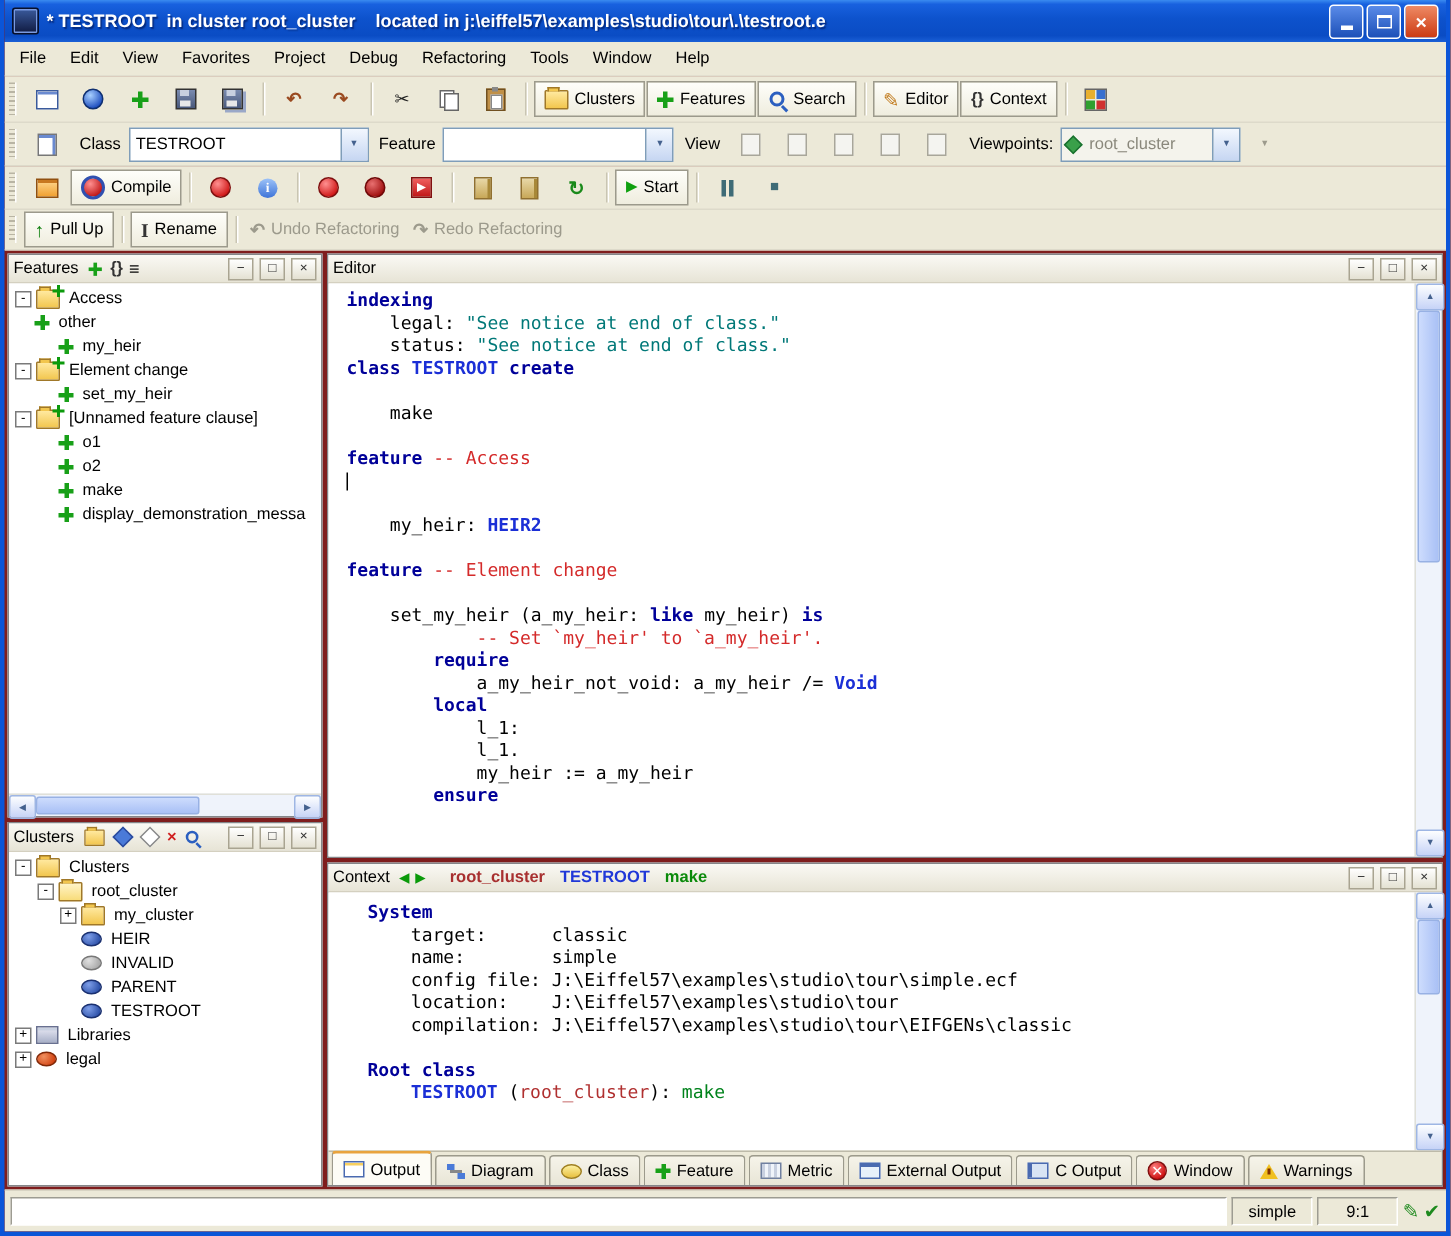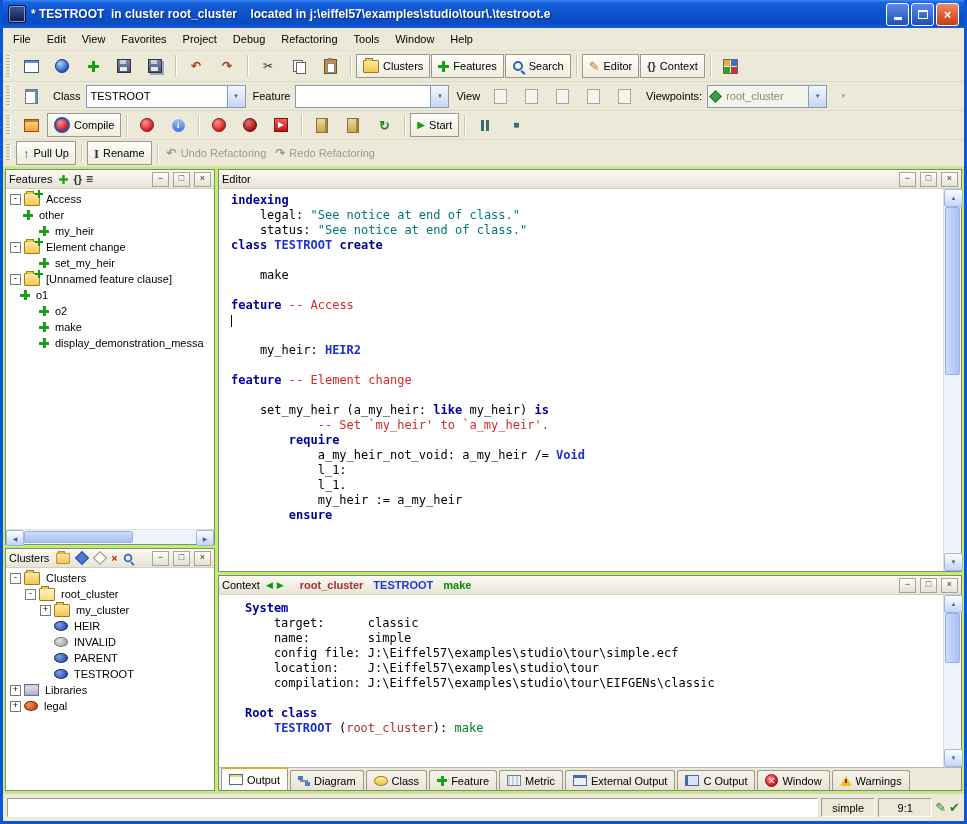--- a/index.html
+++ b/index.html
@@ -1,17 +1,17 @@
 <!DOCTYPE html>
 <html><head>
 <meta charset="utf-8">
 <style>
   html,body{margin:0;padding:0}
   body{font-family:"Liberation Sans",sans-serif;font-size:11px;background:#ECE9D8;color:#000}
-  .window{width:967px;height:824px;box-sizing:border-box;border:3px solid #0B55D8;border-top:none;background:#bef264;display:flex;flex-direction:column;overflow:hidden}
+  .window{width:967px;height:824px;box-sizing:border-box;border:3px solid #0B55D8;border-top:none;background:#7f1d1d;display:flex;flex-direction:column;overflow:hidden}
   
   .titlebar{height:28px;flex:none;display:flex;align-items:center;padding:0 5px;gap:5px;
     background:linear-gradient(180deg,#3A8BF0 0%,#1861DF 10%,#0D52CC 45%,#0A4CC4 85%,#1A5FD6 100%)}
   .appicon{width:16px;height:16px;flex:none;background:linear-gradient(#3A5A9C,#101A40);border:1px solid #08102A;border-radius:2px;box-shadow:inset 0 0 0 1px #7A9AE0}
   .title-text{flex:1;color:#fff;font-weight:bold;font-size:12px;white-space:pre;overflow:hidden;text-shadow:1px 1px 1px #04287A}
   .winbtns{display:flex;gap:2px}
   .wbtn{width:21px;height:21px;border-radius:3px;border:1px solid #fff;display:flex;align-items:center;justify-content:center;
     background:linear-gradient(#5A8BE8,#1C50B8);color:#fff;font-weight:bold;font-size:13px;line-height:1}
   .wbtn.min::before{content:"";width:8px;height:3px;background:#fff;margin-top:9px}
   .wbtn.rest::before{content:"";width:8px;height:6px;border:1px solid #fff;border-top-width:2px}
@@ -418,21 +418,21 @@
             <div class="trow" style="padding-left: 19px;">
               <span class="expander sp"></span>
               <span class="ticon t-feature"></span>
               <span class="tlabel">set_my_heir</span>
             </div>
             <div class="trow" style="padding-left: 4px;">
               <span class="expander">-</span>
               <span class="ticon t-feature-clause"></span>
               <span class="tlabel">[Unnamed feature clause]</span>
             </div>
-            <div class="trow" style="">
+            <div class="trow" style="padding-left: 19px;">
               <span class="expander sp"></span>
               <span class="ticon t-feature"></span>
               <span class="tlabel">o1</span>
             </div>
             <div class="trow" style="padding-left: 19px;">
               <span class="expander sp"></span>
               <span class="ticon t-feature"></span>
               <span class="tlabel">o2</span>
             </div>
             <div class="trow" style="padding-left: 19px;">
@@ -549,20 +549,21 @@
               <div class="cline"><span class="caret"></span></div>
               <div class="cline"></div>
               <div class="cline"><span class="c-pl">    my_heir: </span><span class="c-cls">HEIR2</span></div>
               <div class="cline"></div>
               <div class="cline"><span class="c-kw">feature</span><span class="c-cmt"> -- Element change</span></div>
               <div class="cline"></div>
               <div class="cline"><span class="c-pl">    set_my_heir (a_my_heir: </span><span class="c-kw">like</span><span class="c-pl"> my_heir) </span><span class="c-kw">is</span></div>
               <div class="cline"><span class="c-cmt">            -- Set `my_heir' to `a_my_heir'.</span></div>
               <div class="cline"><span class="c-kw">        require</span></div>
               <div class="cline"><span class="c-pl">            a_my_heir_not_void: a_my_heir /= </span><span class="c-cls">Void</span></div>
+              <div class="cline"><span class="c-kw">        local</span></div>
               <div class="cline"><span class="c-pl">            l_1:</span></div>
               <div class="cline"><span class="c-pl">            l_1.</span></div>
               <div class="cline"><span class="c-pl">            my_heir := a_my_heir</span></div>
               <div class="cline"><span class="c-kw">        ensure</span></div>
             </div>
           <div class="vscroll">
             <span class="sbtn">▲</span>
             <span class="strack">
                 <span class="sthumb" style="height:48%"></span>
               </span>

